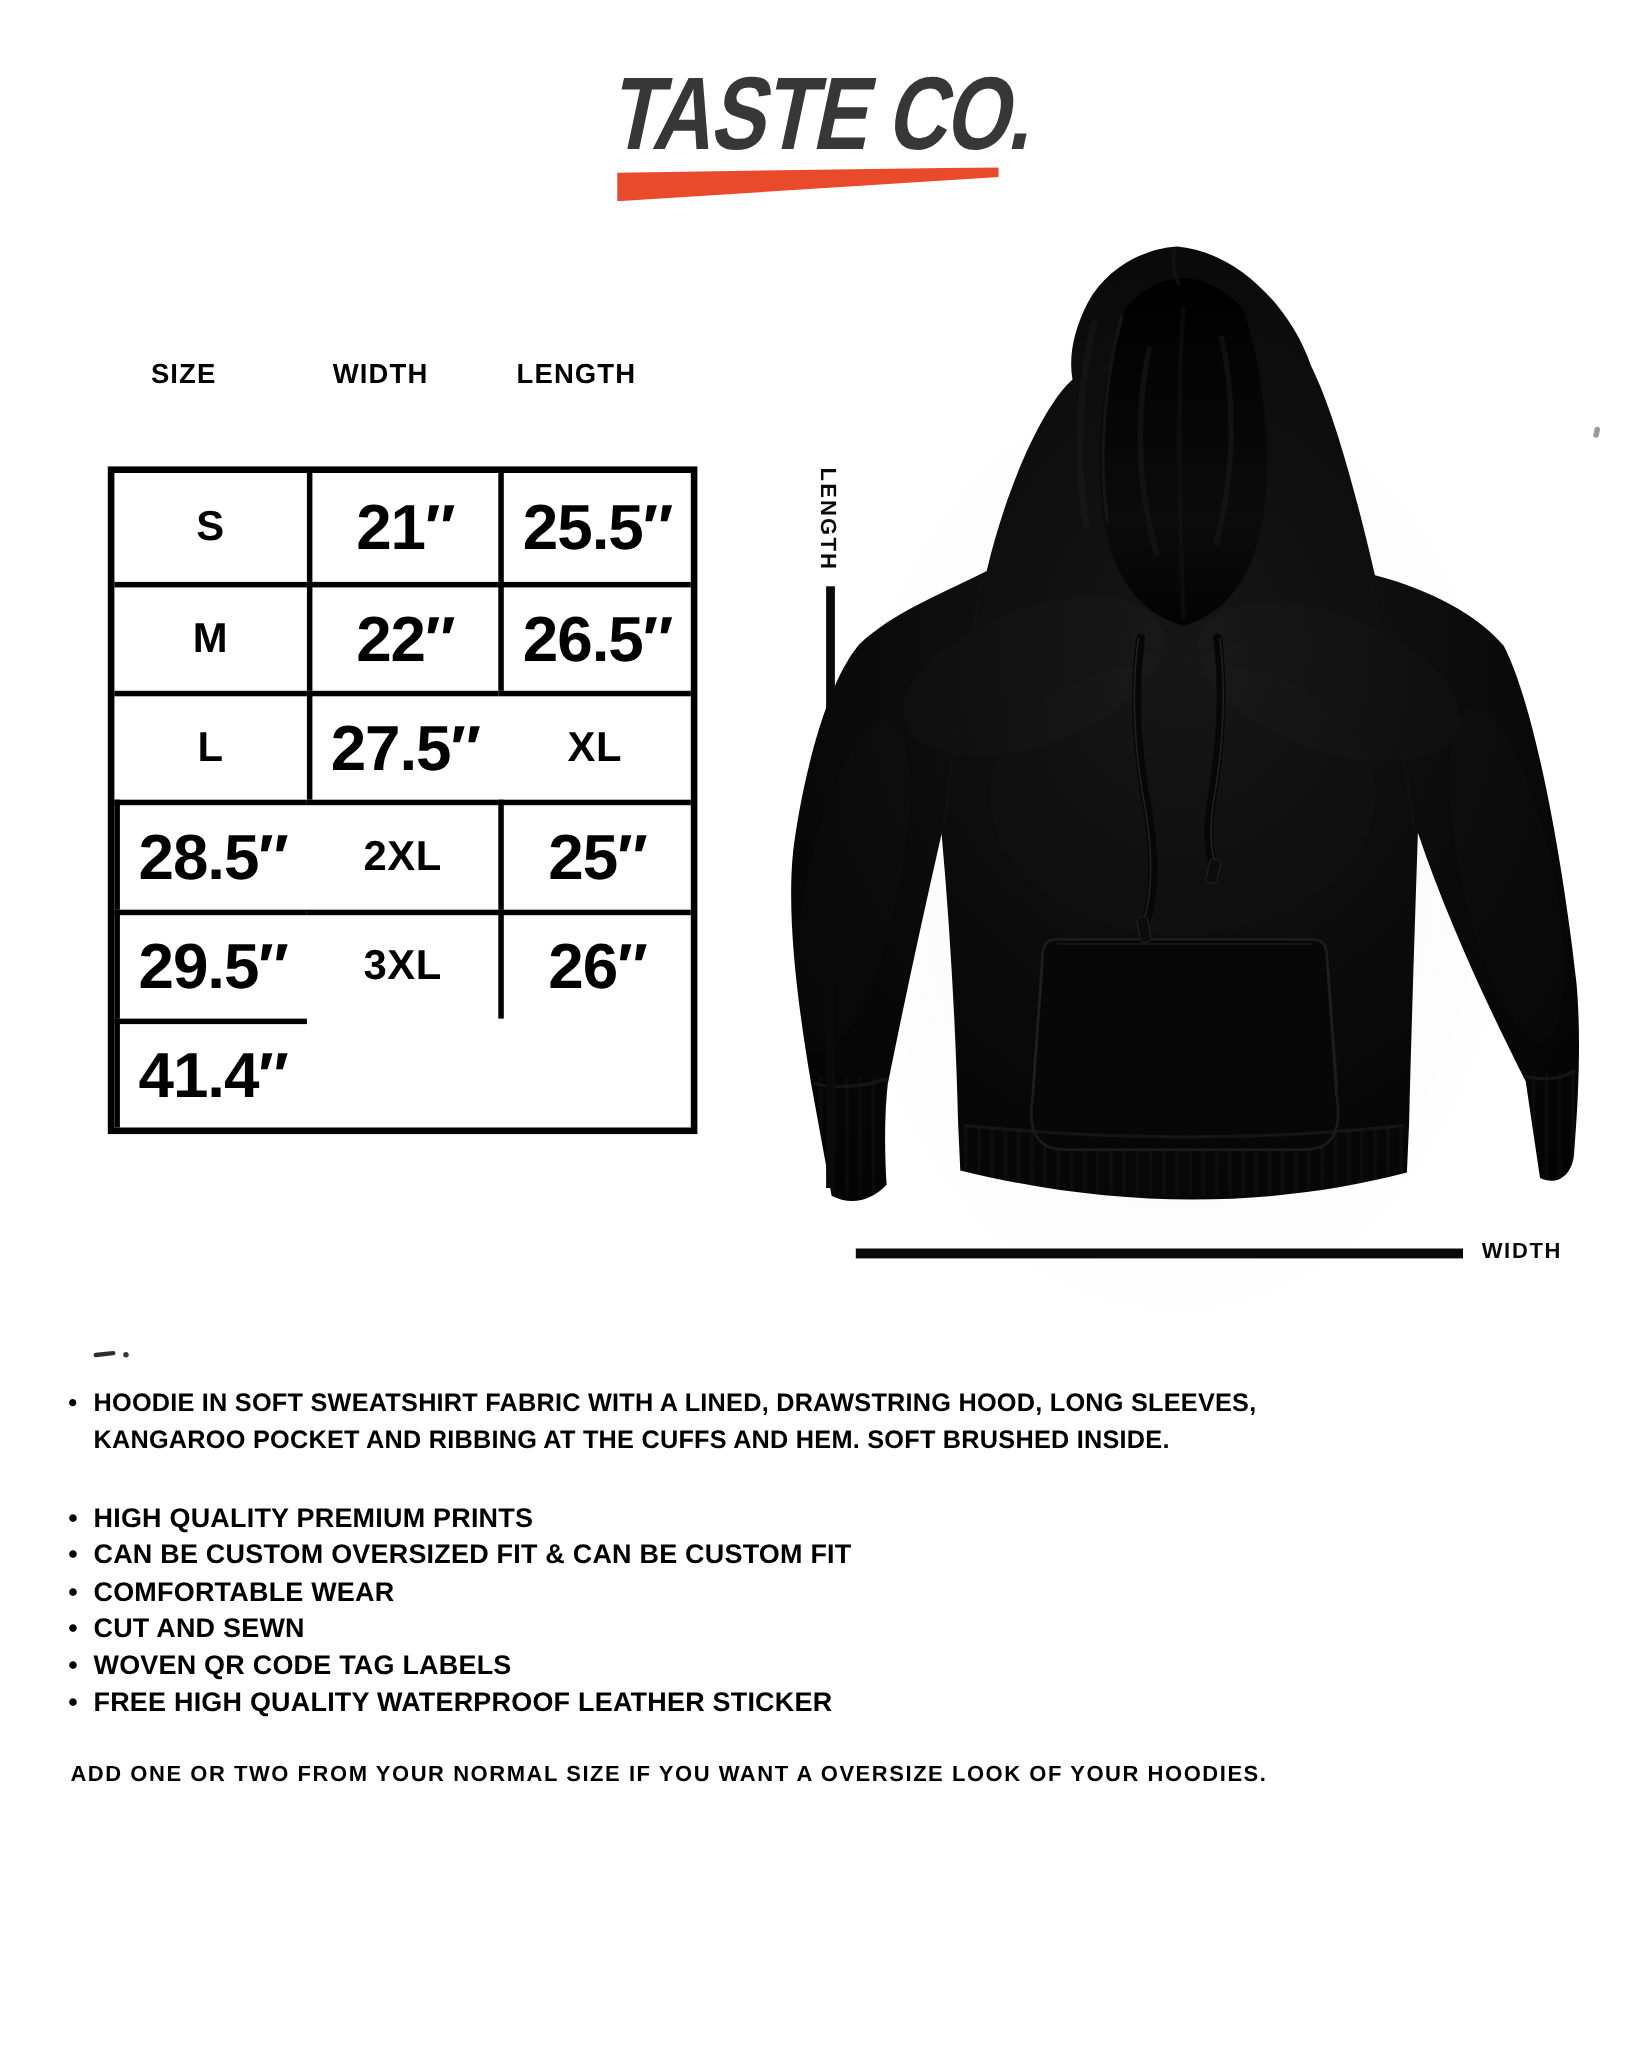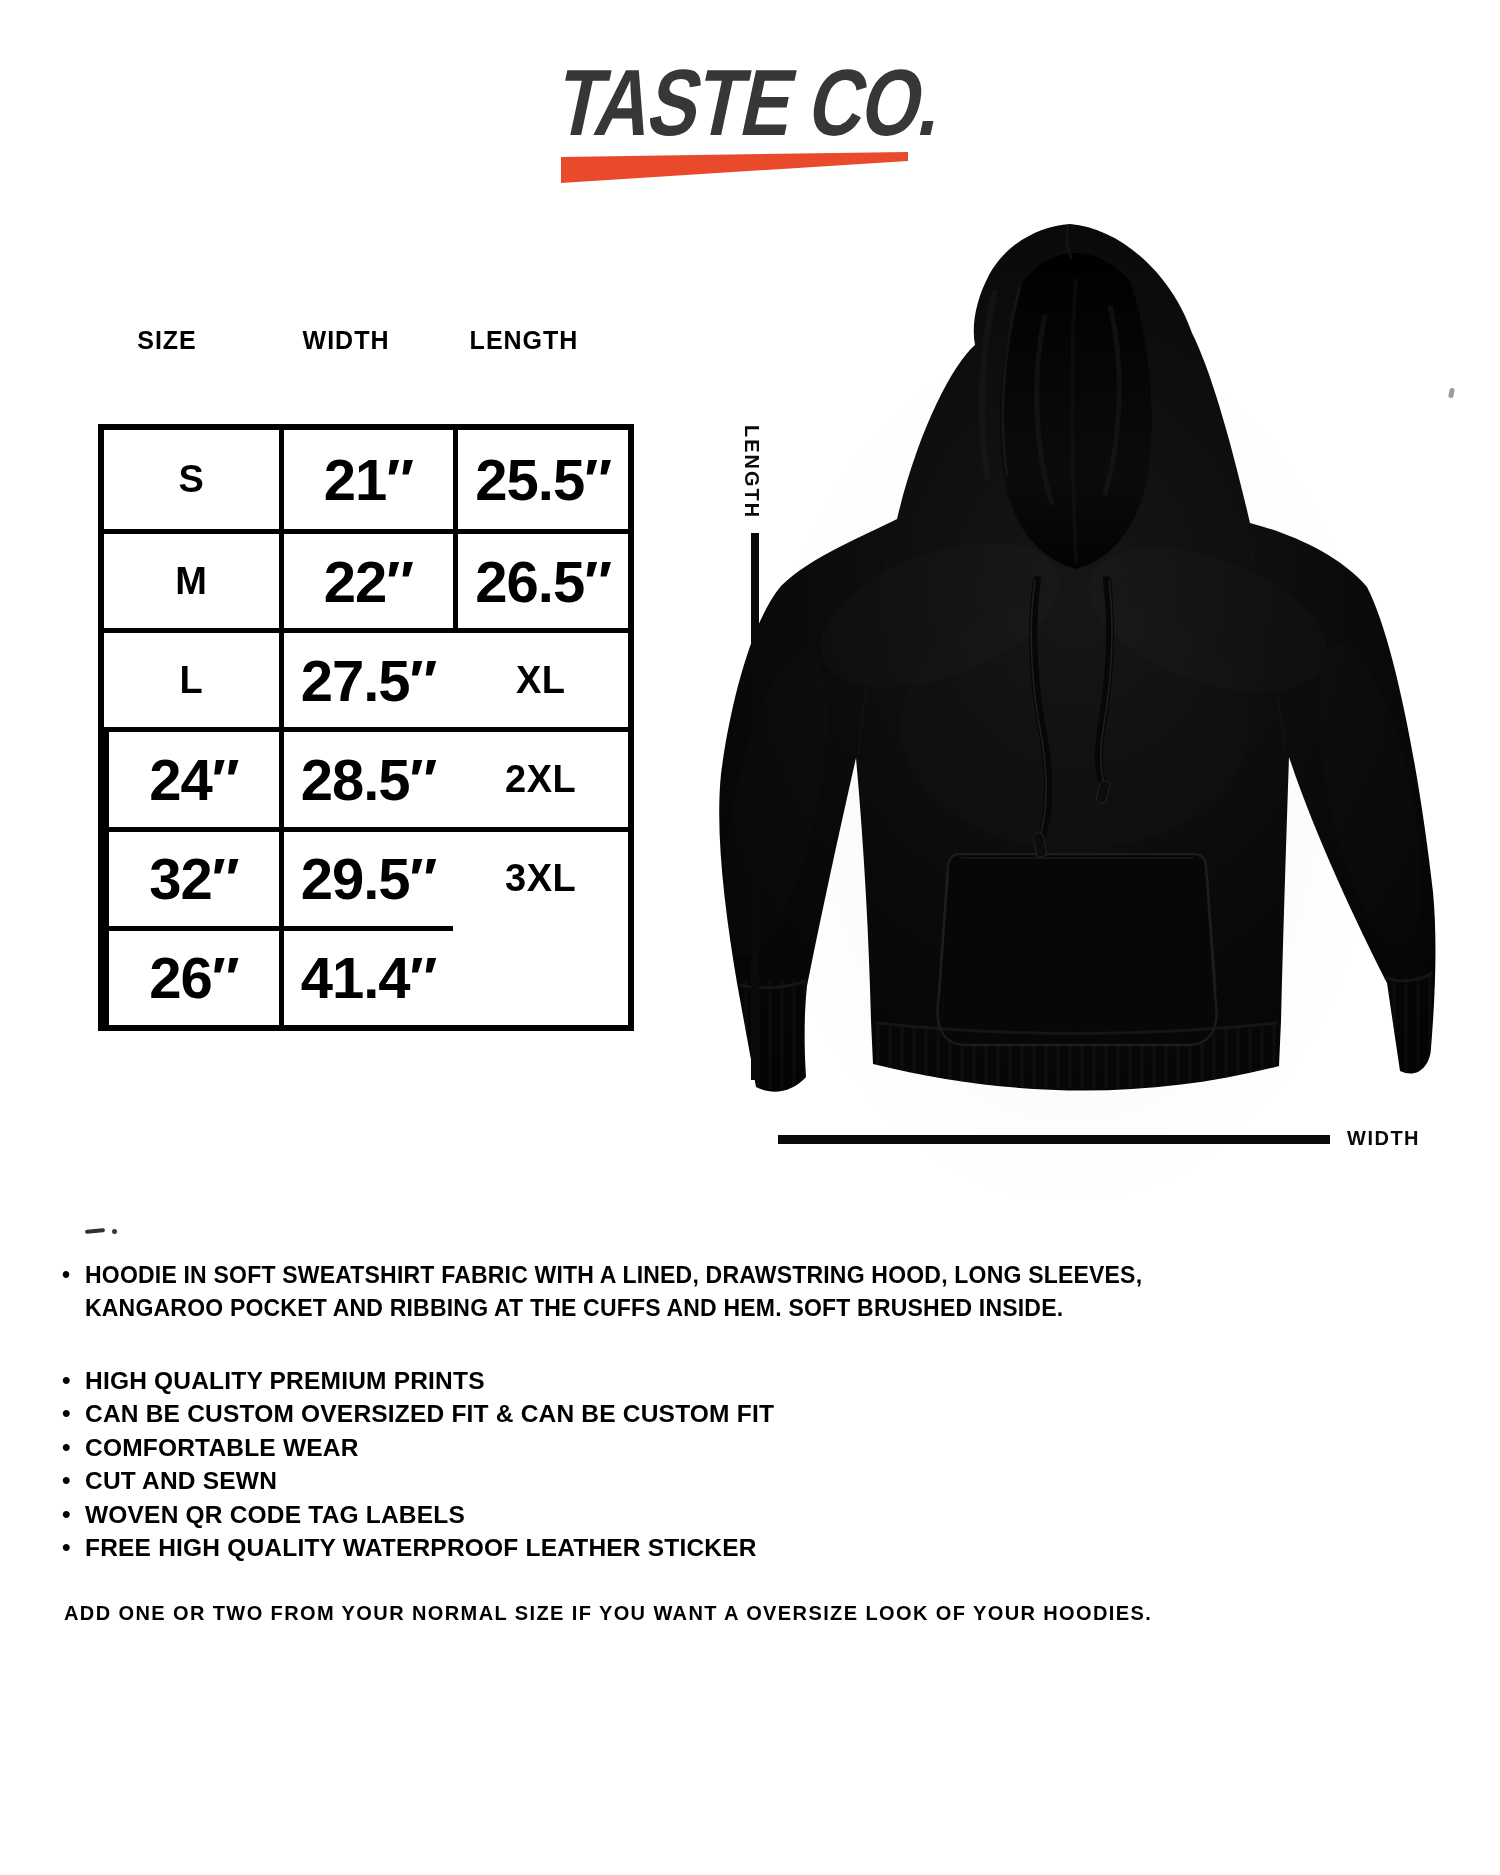--- a/index.html
+++ b/index.html
@@ -91,25 +91,24 @@
     <div class="cell cell-val bl">25.5″</div>
 
     <div class="cell cell-size bt">M</div>
     <div class="cell cell-val bl bt">22″</div>
     <div class="cell cell-val bl bt">26.5″</div>
 
     <div class="cell cell-size bt">L</div>
     <div class="cell cell-val bl bt">27.5″</div>
 
     <div class="cell cell-size bt">XL</div>
-    <div class="cell cell-val bl bt">24″</div>
     <div class="cell cell-val bl bt">28.5″</div>
 
     <div class="cell cell-size bt">2XL</div>
-    <div class="cell cell-val bl bt">32″</div>
+    <div class="cell cell-val bl bt">25″</div>
     <div class="cell cell-val bl bt">29.5″</div>
 
     <div class="cell cell-size bt">3XL</div>
     <div class="cell cell-val bl bt">26″</div>
     <div class="cell cell-val bl bt">41.4″</div>
   </div>
 
   <div class="hoodie-backdrop"></div>
 
   <svg class="hoodie-svg" viewBox="0 0 780 1120" xmlns="http://www.w3.org/2000/svg">

